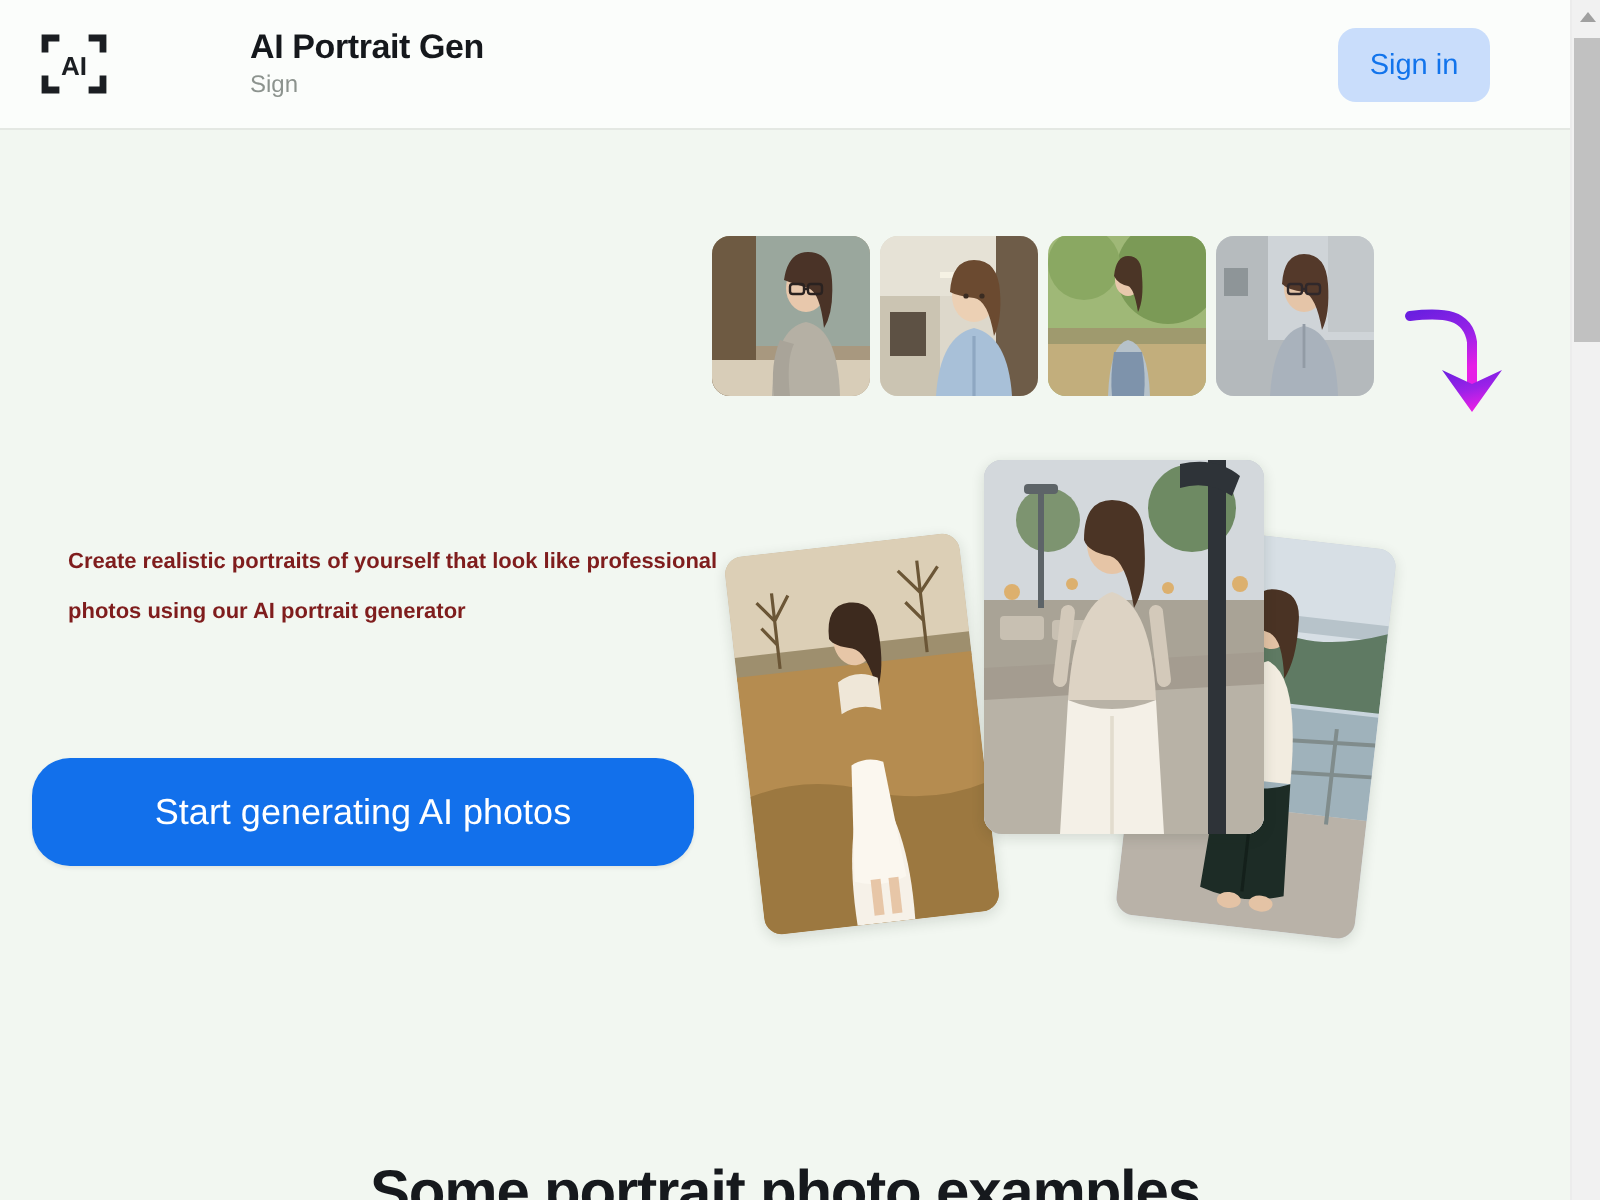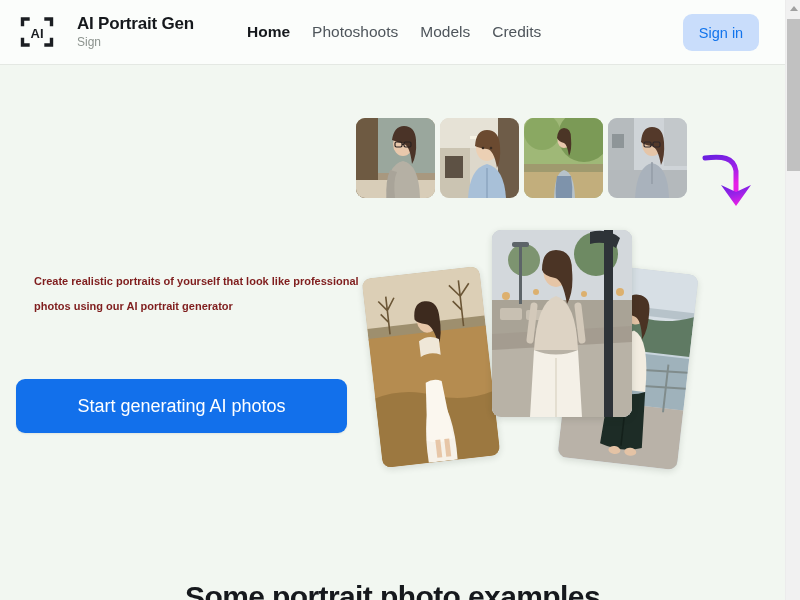--- a/index.html
+++ b/index.html
@@ -36,21 +36,21 @@
     gap: 21px;
   }
 
   .logo-mark {
     width: 38px; height: 38px;
     position: relative;
     flex: none;
   }
   .logo-mark svg { display: block; }
 
-  .brand-text { display: flex; flex-direction: column; justify-content: center; }
+  .brand-text { display: flex; flex-direction: column; justify-content: center; margin-left: 48px; }
   .brand-title {
     font-size: 17px;
     font-weight: bold;
     color: #15181c;
     line-height: 20px;
     letter-spacing: -0.2px;
     white-space: nowrap;
   }
   .brand-beta {
     font-size: 12px;
@@ -72,21 +72,21 @@
     cursor: pointer;
     text-decoration: none;
   }
   .nav-link.active {
     color: #15181c;
     font-weight: bold;
   }
 
   .signin-btn {
     position: absolute;
-    right: 26px; top: 14px;
+    right: 40px; top: 14px;
     width: 76px; height: 37px;
     border-radius: 9px;
     background: #c9ddfb;
     border: none;
     color: #1274ec;
     font-size: 14.5px;
     font-family: "Liberation Sans", sans-serif;
     cursor: pointer;
     display: flex;
     align-items: center;
@@ -114,21 +114,21 @@
     font-size: 11px;
     font-weight: bold;
     line-height: 25px;
     color: #7f1d1d;
   }
 
   .cta-btn {
     position: absolute;
     left: 16px; top: 379px;
     width: 331px; height: 54px;
-    border-radius: 9px;
+    border-radius: 19px;
     background: #1270eb;
     border: none;
     color: #ffffff;
     font-size: 18px;
     font-family: "Liberation Sans", sans-serif;
     cursor: pointer;
     display: flex;
     align-items: center;
     justify-content: center;
     box-shadow: 0 1px 2px rgba(0,0,0,0.08);
@@ -249,26 +249,20 @@
           </g>
           <text x="19" y="24.5" text-anchor="middle" font-family="Liberation Sans, sans-serif" font-size="13" font-weight="bold" fill="#1b1e22">AI</text>
         </svg>
       </div>
       <div class="brand-text">
         <div class="brand-title">AI Portrait Gen</div>
         <div class="brand-beta">Sign</div>
       </div>
     </div>
 
-    <nav class="main-nav">
-      <a class="nav-link active">Home</a>
-      <a class="nav-link">Photoshoots</a>
-      <a class="nav-link">Models</a>
-      <a class="nav-link">Credits</a>
-    </nav>
 
     <button class="signin-btn">Sign in</button>
   </header>
 
 
   <p class="hero-sub">Create realistic portraits of yourself that look like professional photos using our AI portrait generator</p>
 
   <button class="cta-btn">Start generating AI photos</button>
 
   <div class="thumb-strip">

